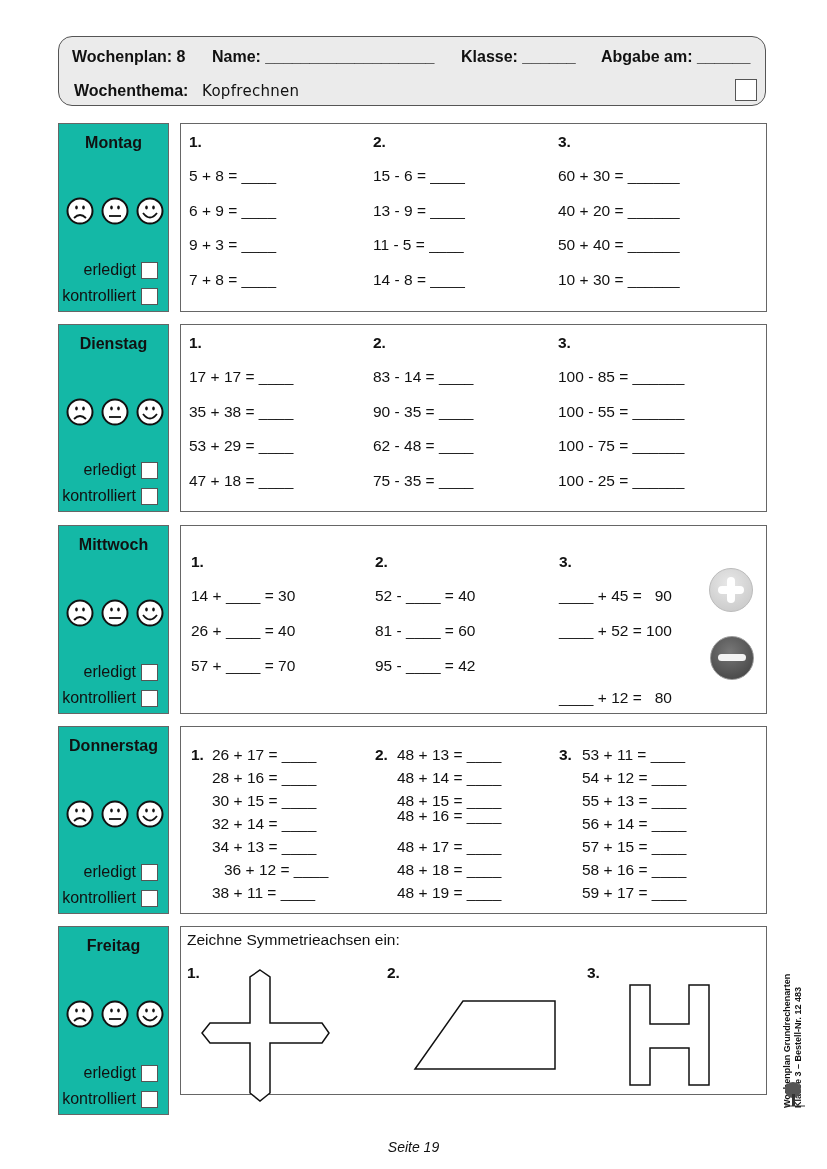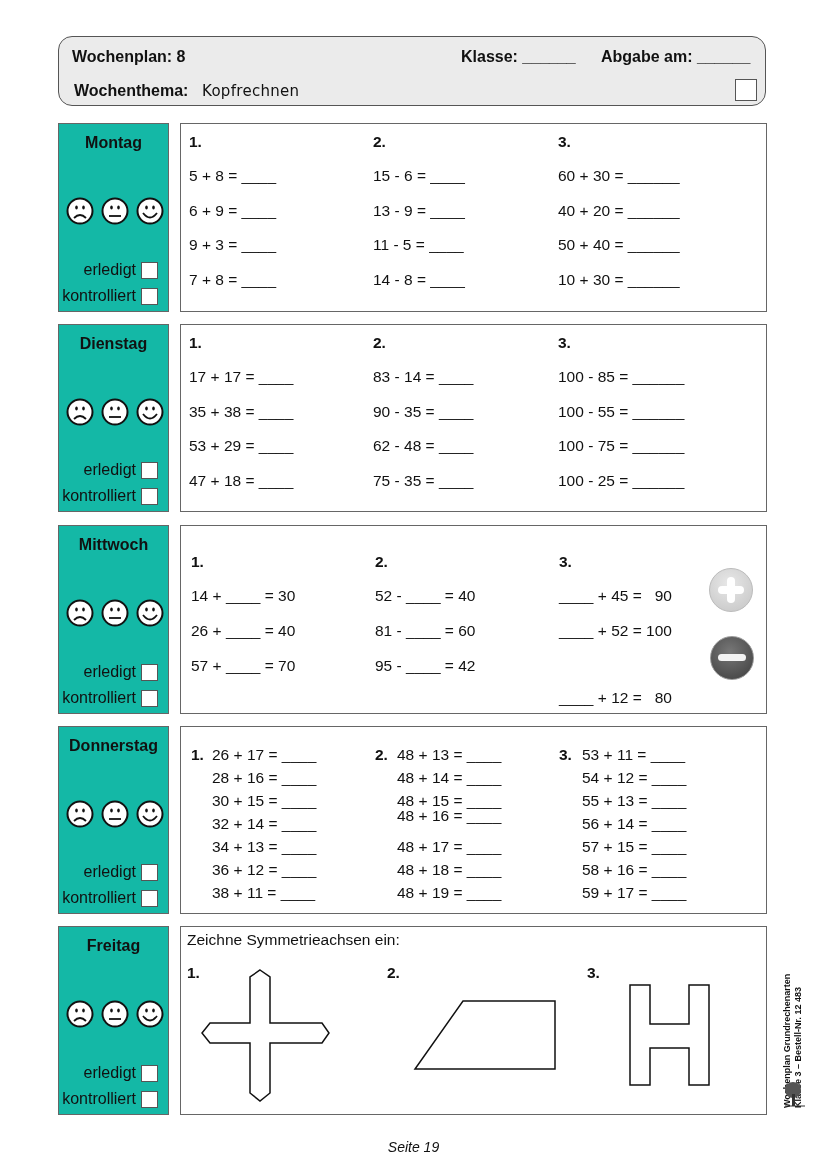--- a/index.html
+++ b/index.html
@@ -19,20 +19,21 @@
   .eq { position:absolute; font-size:15.5px; white-space:pre; }
   .icon-circle { position:absolute; width:42px; height:42px; border-radius:50%; }
   .footer { position:absolute; top:1139px; left:0; width:827px; text-align:center; font-style:italic; font-size:14px; }
   .side { position:absolute; left:782px; top:1108px; transform-origin:left top; transform:rotate(-90deg); font-size:9px; font-weight:bold; line-height:11px; white-space:nowrap; }
 </style>
 </head>
 <body>
 
 <div class="header">
   <span class="h-txt" style="left:13px;top:11px;">Wochenplan: 8</span>
+  <span class="h-txt" style="left:153px;top:11px;">Name: ___________________</span>
   <span class="h-txt" style="left:402px;top:11px;">Klasse: ______</span>
   <span class="h-txt" style="left:542px;top:11px;">Abgabe am: ______</span>
   <span class="h-txt" style="left:15px;top:45px;">Wochenthema:</span>
   <span class="hand" style="left:143px;top:45px;">Kopfrechnen</span>
   <span class="hbox"></span>
 </div>
 
 <div id="days">
     <div class="day-box" style="top:123px;height:189px;">
     <div class="day-title">Montag</div>
@@ -215,21 +216,21 @@
         <span class="cb"></span>
       </div>
   </div>
     <div class="task-box" style="top:726px;height:188px;">
       <span class="num" style="left:10px;top:19px;">1.</span>
       <span class="eq" style="left:31px;top:19px;">26 + 17 = ____</span>
       <span class="eq" style="left:31px;top:42px;">28 + 16 = ____</span>
       <span class="eq" style="left:31px;top:65px;">30 + 15 = ____</span>
       <span class="eq" style="left:31px;top:88px;">32 + 14 = ____</span>
       <span class="eq" style="left:31px;top:111px;">34 + 13 = ____</span>
-      <span class="eq" style="left:31px;top:134px;">36 + 12 = ____</span>
+      <span class="eq" style="left:43px;top:134px;">36 + 12 = ____</span>
       <span class="eq" style="left:31px;top:157px;">38 + 11 = ____</span>
       <span class="num" style="left:194px;top:19px;">2.</span>
       <span class="eq" style="left:216px;top:19px;">48 + 13 = ____</span>
       <span class="eq" style="left:216px;top:42px;">48 + 14 = ____</span>
       <span class="eq" style="left:216px;top:65px;">48 + 15 = ____</span>
       <span class="eq" style="left:216px;top:80px;text-align:center;">48 + 16 = ____</span>
       <span class="eq" style="left:216px;top:111px;">48 + 17 = ____</span>
       <span class="eq" style="left:216px;top:134px;">48 + 18 = ____</span>
       <span class="eq" style="left:216px;top:157px;">48 + 19 = ____</span>
       <span class="num" style="left:378px;top:19px;">3.</span>
@@ -265,21 +266,21 @@
       </div>
     <div class="check-row" style="top:137px;">
       <span>erledigt</span>
         <span class="cb"></span>
       </div>
     <div class="check-row" style="top:163px;">
       <span>kontrolliert</span>
         <span class="cb"></span>
       </div>
   </div>
-    <div class="task-box" style="top:926px;height:189px;">
+    <div class="task-box" style="top:926px;height:169px;">
       <span class="eq" style="left:6px;top:4px;">Zeichne Symmetrieachsen ein:</span>
       <span class="num" style="left:6px;top:37px;">1.</span>
       <span class="num" style="left:206px;top:37px;">2.</span>
       <span class="num" style="left:406px;top:37px;">3.</span>
       <svg style="position:absolute;left:0;top:0;" width="585" height="187">
       <polygon points="79,43 89,50 89,96 141,96 148,106 141,116 89,116 89,166 79,174 69,166 69,116 29,116 21,106 29,96 69,96 69,50" fill="#fff" stroke="#111" stroke-width="1.5"></polygon>
       <polygon points="282,74 374,74 374,142 234,142" fill="#fff" stroke="#111" stroke-width="1.5"></polygon>
       <polygon points="449,58 469,58 469,97 508,97 508,58 528,58 528,158 508,158 508,121 469,121 469,158 449,158" fill="#fff" stroke="#111" stroke-width="1.5"></polygon>
     </svg>
     </div>

